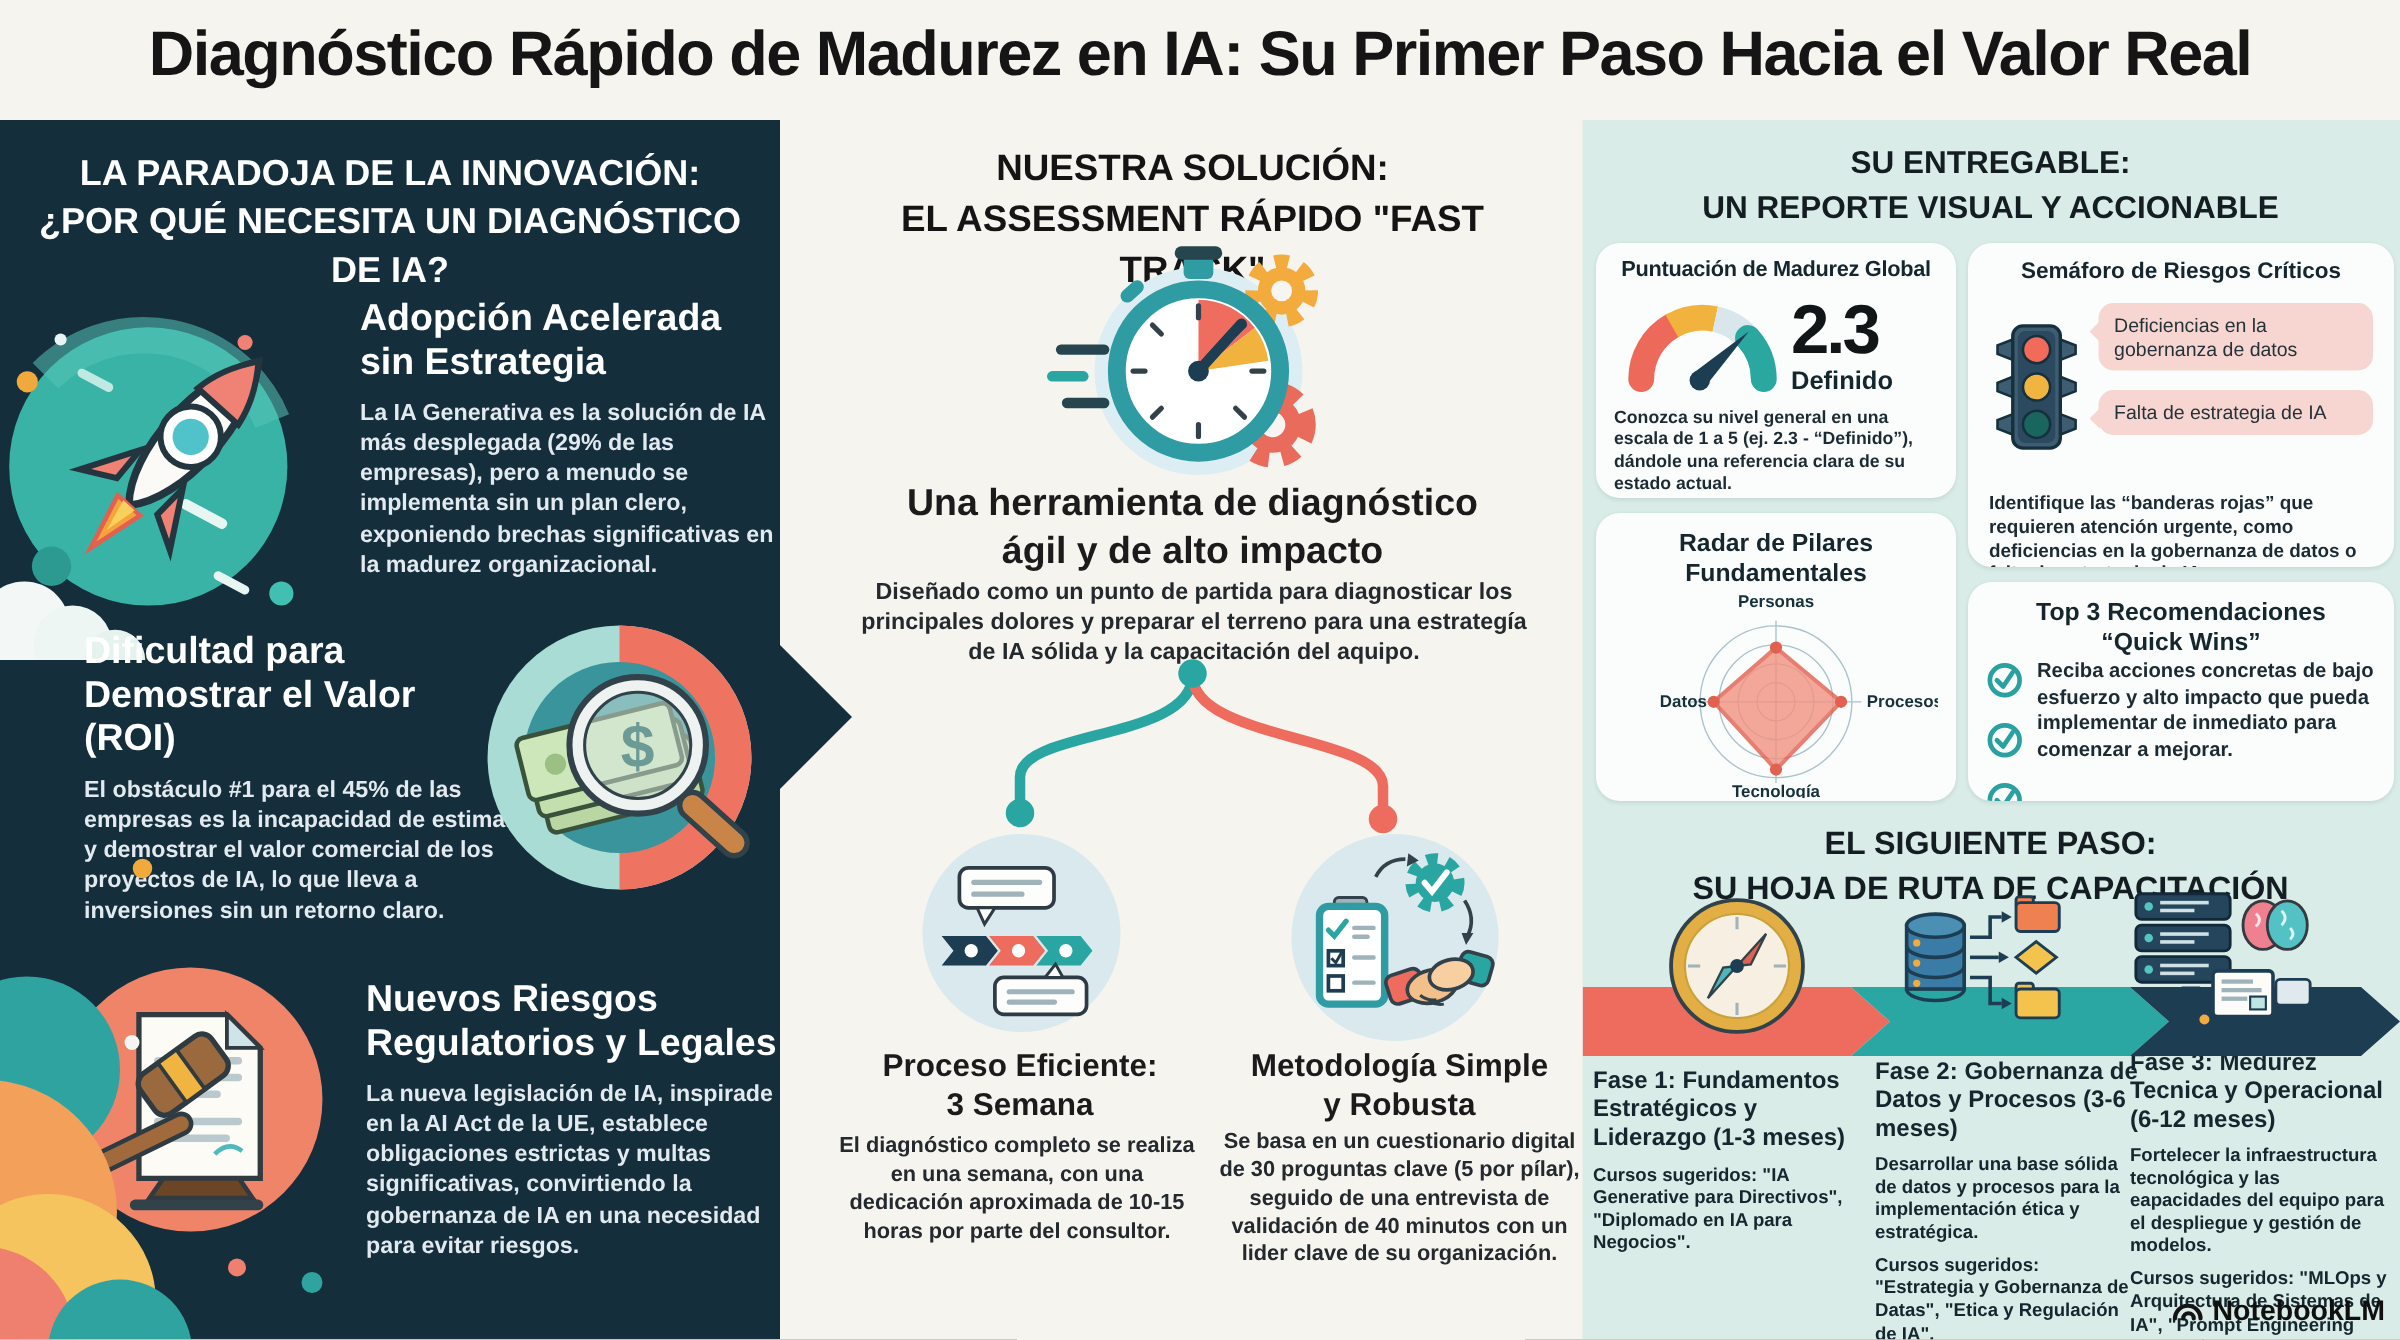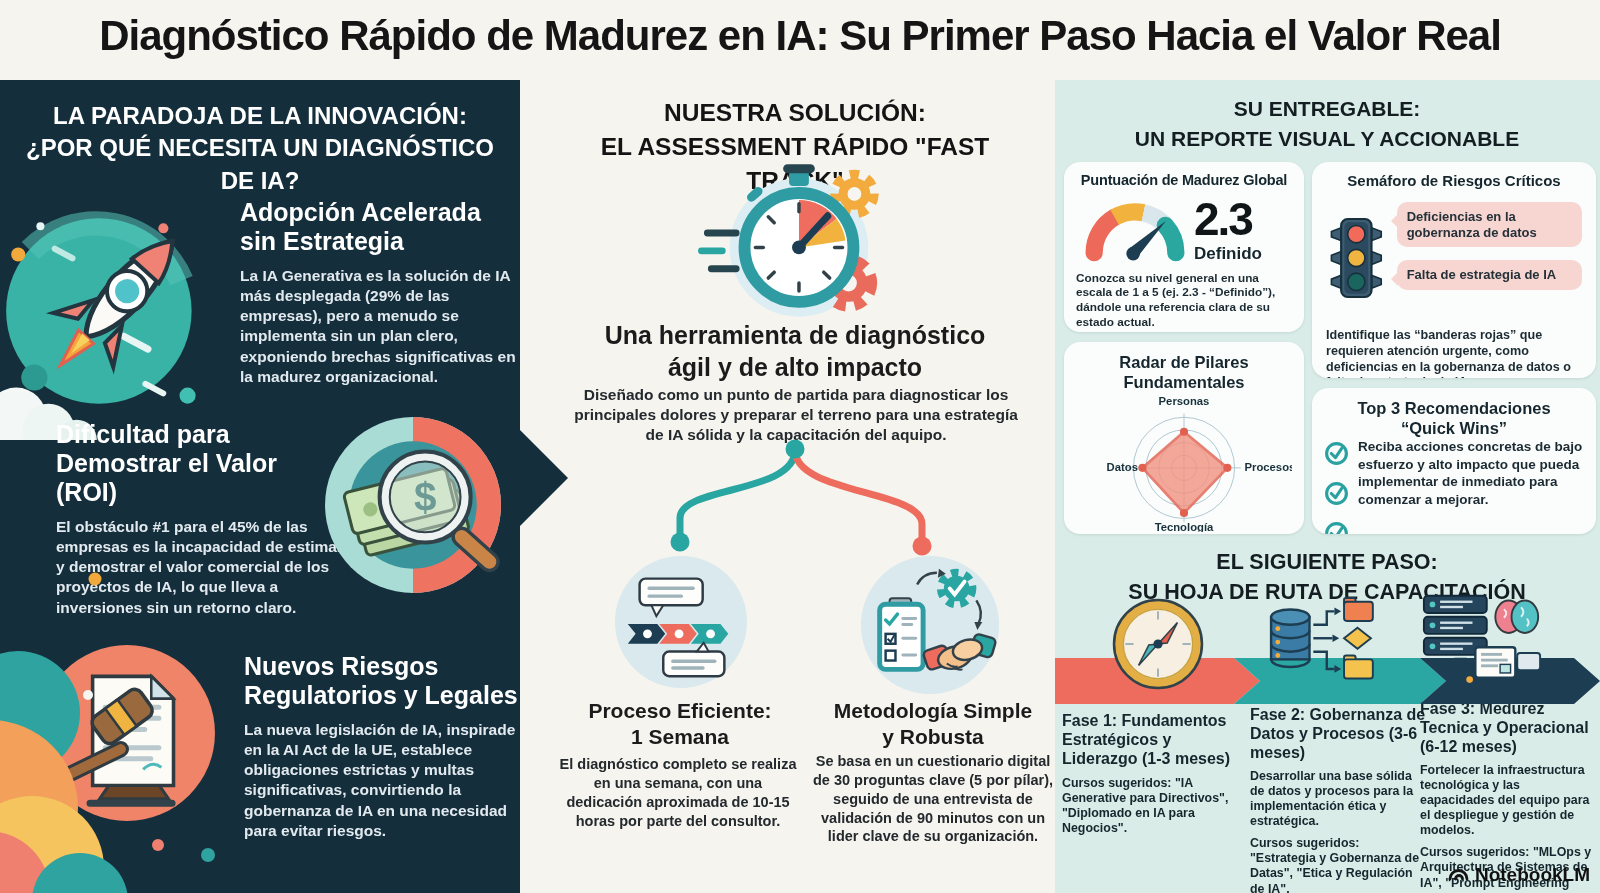--- a/index.html
+++ b/index.html
@@ -58,21 +58,21 @@
   .gauge-row { display:flex; align-items:center; margin-top:4px; }
   .score-wrap { margin-left:0; }
   .score { font-size:46px; font-weight:800; letter-spacing:-2px; color:#101518; line-height:1; }
   .score-label { font-size:17px; font-weight:800; color:#15262e; margin-top:2px; }
   .card1-body { margin-top:5px; font-size:11.8px; font-weight:700; color:#1c2b33; line-height:1.25; }
   .card2 { left:1312px; top:162px; width:284px; height:216px; padding:10px 14px; }
   .card2 .card-title { font-size:15px; }
   .tl-row { display:flex; margin-top:6px; }
   .callouts { margin-left:10px; margin-top:6px; display:flex; flex-direction:column; gap:13px; }
   .callout { position:relative; background:#f7d6d2; border-radius:10px; padding:7px 10px;
-    font-size:13px; font-weight:700; color:#253138; line-height:1.2; }
+    font-size:13px; font-weight:400; color:#253138; line-height:1.2; }
   .callout::before { content:""; position:absolute; left:-13px; top:12px;
     border:7px solid transparent; border-right-color:#f7d6d2; }
   .card2-body { margin-top:8px; font-size:12.6px; font-weight:700; color:#1c2b33; line-height:1.24; }
   .card3 { left:1064px; top:342px; width:240px; height:192px; }
   .card3 .card-title { font-size:16.5px; }
   .card4 { left:1312px; top:388px; width:284px; height:146px; }
   .card4 .card-title { font-size:16.5px; }
   .qw-row { display:flex; margin-top:0; }
   .checks { display:flex; flex-direction:column; gap:15px; margin-top:3px; }
   .card4-body { margin-left:9px; font-size:13.5px; font-weight:700; color:#1c2b33; line-height:1.3; }
@@ -292,25 +292,25 @@
     <rect x="30" y="101" width="10" height="10" fill="none" stroke="#1d3d52" stroke-width="2.5"></rect>
     <rect x="46" y="104" width="16" height="3" rx="1.5" fill="#9fb3bb"></rect>
     <rect x="70" y="98" width="24" height="20" rx="5" fill="#ee6c5d" stroke="#33424a" stroke-width="2.5" transform="rotate(-18 82 108)"></rect>
     <rect x="118" y="86" width="22" height="20" rx="5" fill="#2aa6a2" stroke="#33424a" stroke-width="2.5" transform="rotate(16 129 96)"></rect>
     <ellipse cx="100" cy="108" rx="17" ry="11" fill="#f3c08b" stroke="#33424a" stroke-width="2.5" transform="rotate(-14 100 108)"></ellipse>
     <ellipse cx="113" cy="100" rx="15" ry="10" fill="#f7cfa0" stroke="#33424a" stroke-width="2.5" transform="rotate(-14 113 100)"></ellipse>
     <path d="M92,114 q5,4 11,3 M98,118 q5,3 10,2" stroke="#33424a" stroke-width="2" fill="none"></path>
   </svg>
 
   <div class="branch-title b1t pre">Proceso Eficiente:
-1 Semana</div>
+3 Semana</div>
   <div class="branch-body b1b">El diagnóstico completo se realiza en una semana, con una dedicación aproximada de 10-15 horas por parte del consultor.</div>
   <div class="branch-title b2t pre">Metodología Simple
 y Robusta</div>
-  <div class="branch-body b2b">Se basa en un cuestionario digital de 30 proguntas clave (5 por pílar), seguido de una entrevista de validación de 90 minutos con un lider clave de su organización.</div>
+  <div class="branch-body b2b">Se basa en un cuestionario digital de 30 proguntas clave (5 por pílar), seguido de una entrevista de validación de 40 minutos con un lider clave de su organización.</div>
 
   <div class="right-bg"></div>
   <div class="right-header pre">SU ENTREGABLE:
 UN REPORTE VISUAL Y ACCIONABLE</div>
 
   <div class="card card1">
     <div class="card-title">Puntuación de Madurez Global</div>
     <div class="gauge-row">
       <svg width="118" height="72" viewBox="0 0 130 78">
         <path d="M20,64 A45,45 0 0 1 42.5,25" fill="none" stroke="#ed6a5b" stroke-width="19" stroke-linecap="round"></path>

